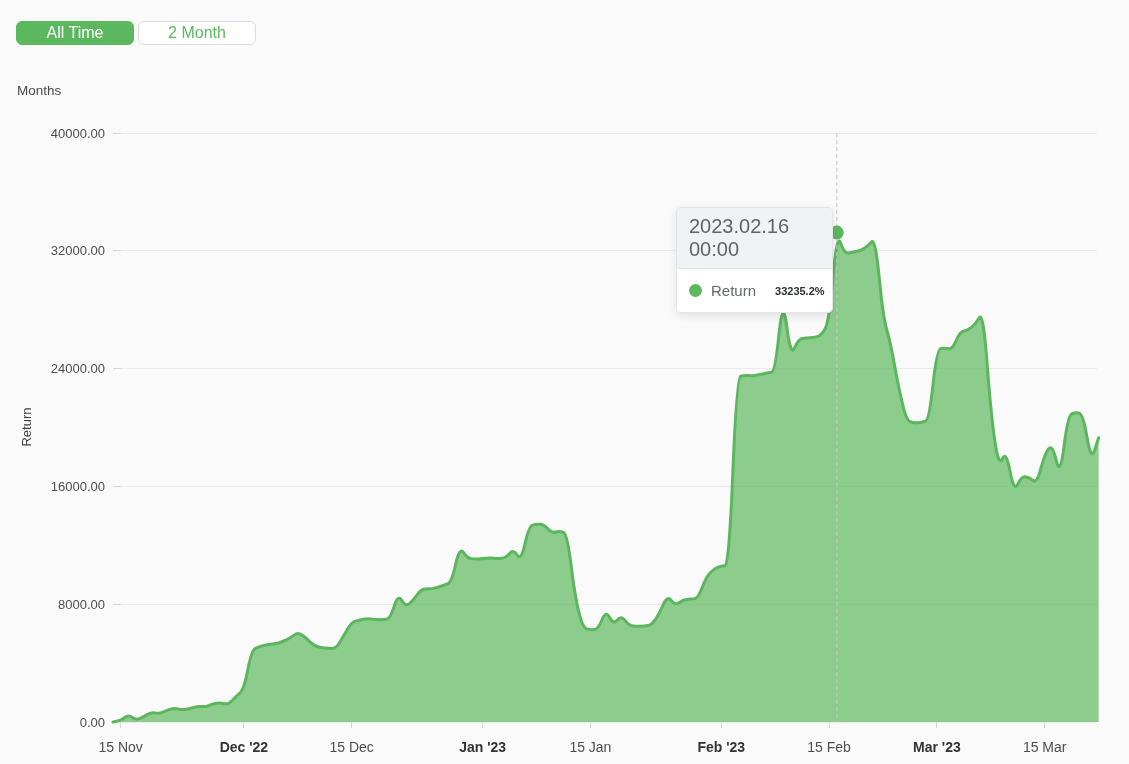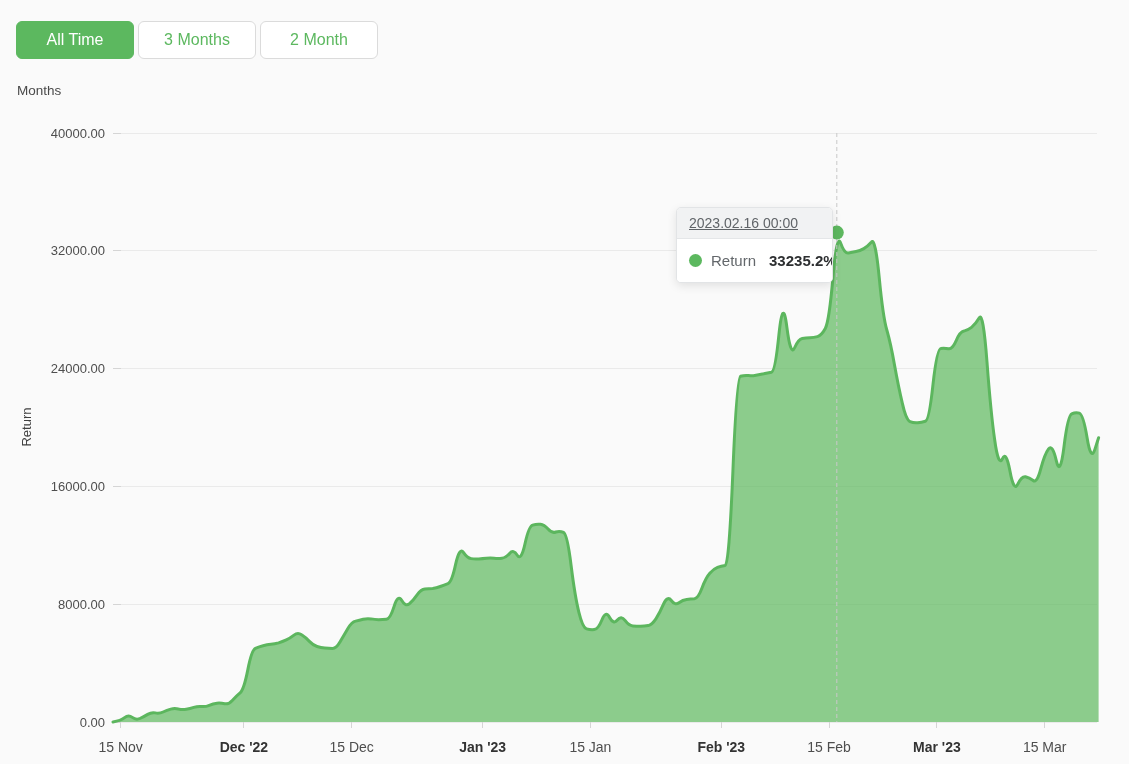--- a/index.html
+++ b/index.html
@@ -4,54 +4,53 @@
 <style>
   html,body{margin:0;padding:0}
   body{
     width:1129px;height:764px;position:relative;overflow:hidden;
     background:#fafafa;
     font-family:"Liberation Sans", sans-serif;
     --green:#5cb85f;
   }
   .toolbar{position:absolute;left:16px;top:21px;display:flex;gap:4px}
   .range-btn{
-    width:118px;height:38px;border-radius:6px;
+    width:118px;height:24px;border-radius:6px;
     border:1px solid #dbdbdb;background:#fff;color:var(--green);
     font-size:16px;font-family:inherit;cursor:pointer;padding:0;
   }
   .range-btn.active{background:var(--green);border-color:var(--green);color:#fff}
   .freq-label{position:absolute;left:17px;top:83px;font-size:13.5px;color:#4a4a4a}
   #chart{position:absolute;left:0;top:0}
   .gridline{stroke:#eaeaea;stroke-width:1}
   .tickstub{stroke:#d5d5d5;stroke-width:1}
   .ytick-label{font-size:13px;fill:#4e4e4e}
   .xtick-label{font-size:14px;fill:#4e4e4e}
   .xtick-label.bold{font-weight:bold;fill:#333}
   .axis-title{font-size:13px;fill:#3f3f3f}
   .crosshair{stroke:#c8c8c8;stroke-width:1;stroke-dasharray:4 3}
   .tooltip{
     position:absolute;left:676px;top:207px;width:155px;
     background:#fff;border:1px solid #e2e4e6;border-radius:5px;
     box-shadow:0 3px 10px rgba(0,0,0,.10);overflow:hidden;
   }
   .tooltip-header{
     background:#f1f2f3;border-bottom:1px solid #e4e6e8;
-    padding:7px 12px;font-size:14px;color:#606468;text-decoration:underline;
+    padding:7px 12px;font-size:20px;color:#606468;
   }
   .tooltip-body{display:flex;align-items:center;padding:13px 12px;background:#fff}
   .tooltip-dot{width:13px;height:13px;border-radius:50%;background:var(--green);flex:none}
   .tooltip-label{margin-left:9px;font-size:15px;color:#63676b}
-  .tooltip-value{margin-left:13px;font-size:15px;font-weight:bold;color:#2d2f31}
+  .tooltip-value{margin-left:19px;font-size:11px;font-weight:bold;color:#2d2f31}
 </style>
 </head>
 <body style="--green: #5cb85f;">
 
 <div class="toolbar">
   <button class="range-btn active">All Time</button>
-  <button class="range-btn">3 Months</button>
   <button class="range-btn">2 Month</button>
 </div>
 
 <div class="freq-label">Months</div>
 
 <svg id="chart" width="1129" height="764" viewBox="0 0 1129 764">
     <line x1="113" x2="1097" y1="722.0" y2="722.0" class="gridline" shape-rendering="crispEdges"></line>
     <line x1="113" x2="121" y1="722.0" y2="722.0" class="tickstub" shape-rendering="crispEdges"></line>
     <text x="105" y="726.5" text-anchor="end" class="ytick-label">0.00</text>
     <line x1="113" x2="1097" y1="604.2" y2="604.2" class="gridline" shape-rendering="crispEdges"></line>

